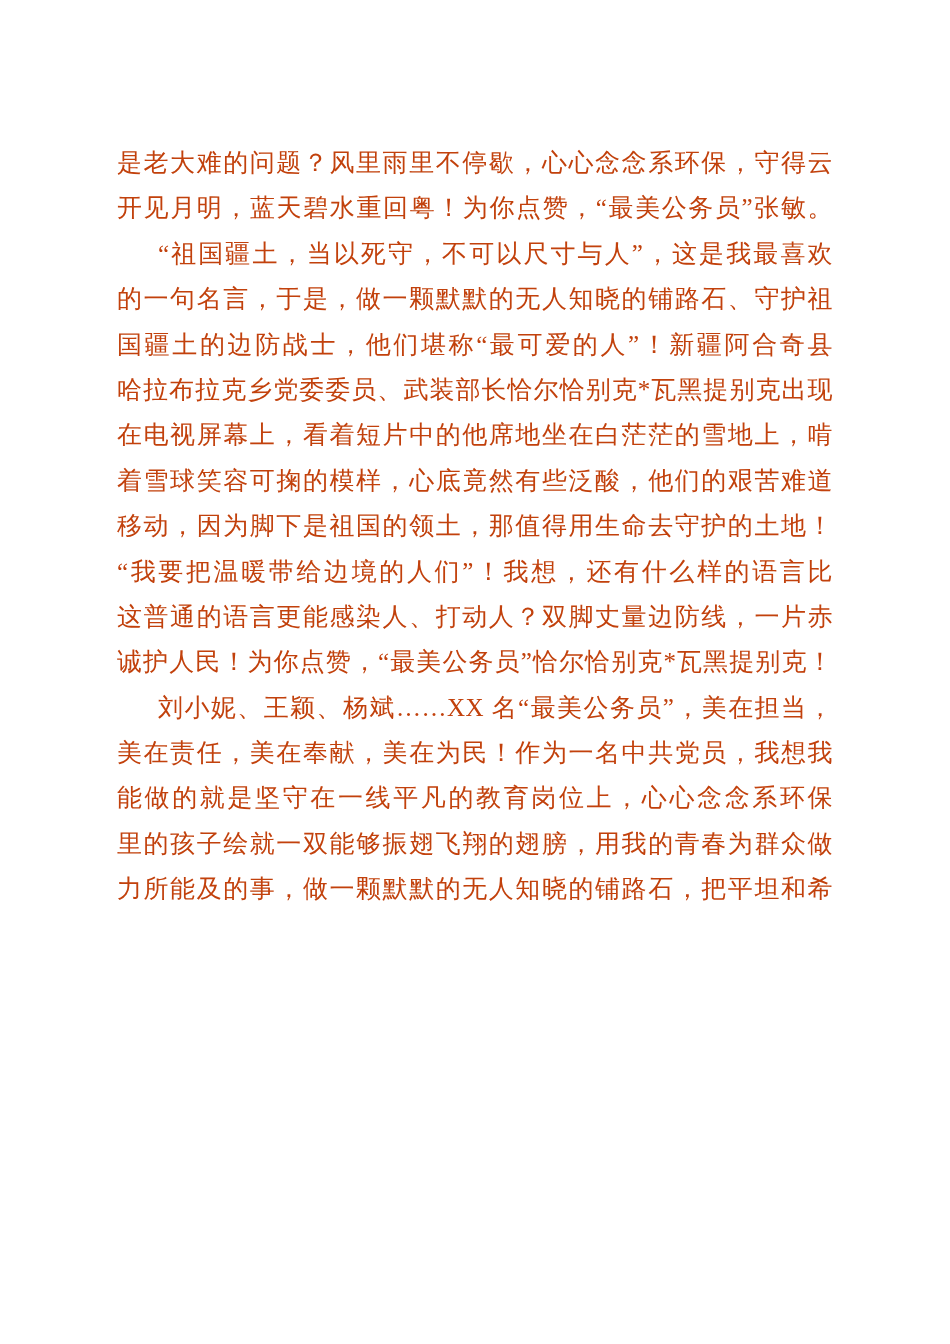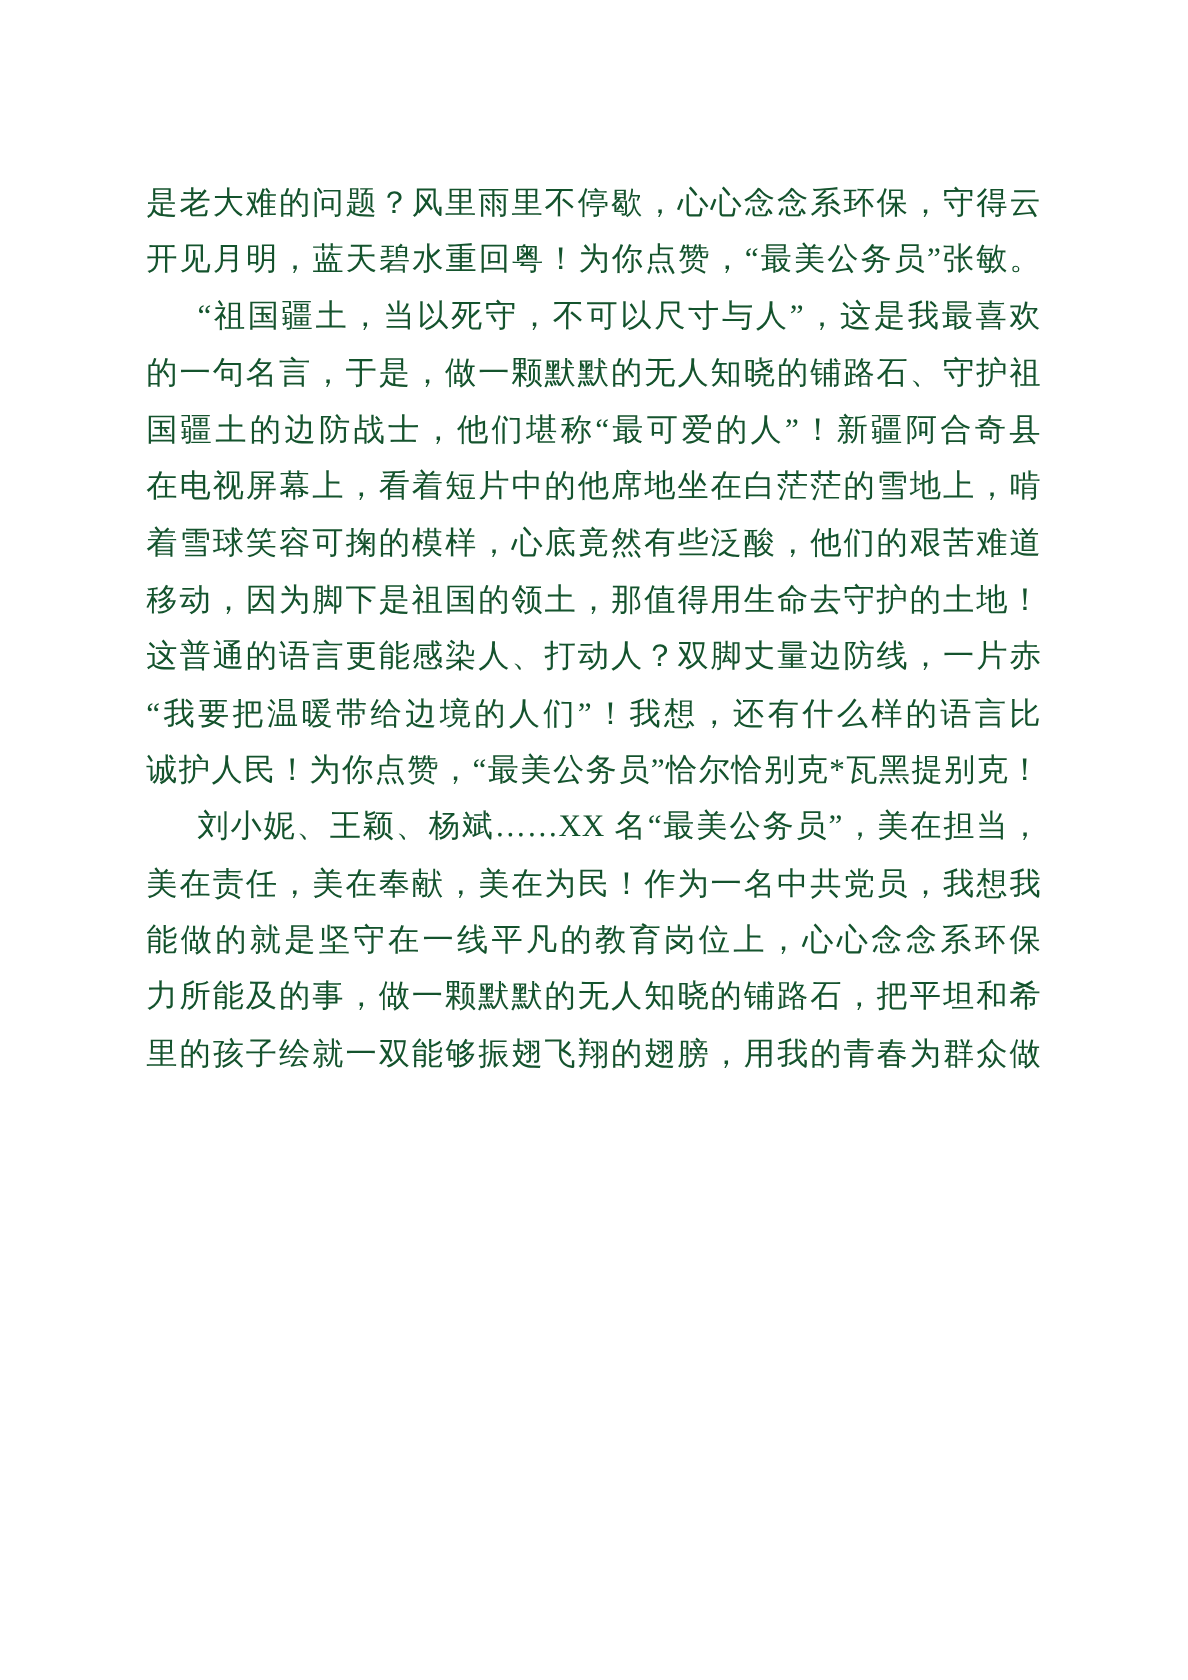--- a/index.html
+++ b/index.html
@@ -12,21 +12,21 @@
     height: 1344px;
     overflow: hidden;
     font-family: "Liberation Serif", "DejaVu Serif", serif;
   }
   .page {
     box-sizing: border-box;
     width: 950px;
     height: 1344px;
     padding: 140px 117px 0 117px;
     background: #ffffff;
-    color: #14532d;
+    color: #c2410c;
   }
   .doc-body {
     width: 716px;
   }
   .paragraph {
     margin: 0;
     padding: 0;
   }
   .line {
     height: 45.4px;
@@ -53,28 +53,29 @@
 <div class="page">
   <div class="doc-body">
       <div class="paragraph">
         <div class="line">是老大难的问题？风里雨里不停歇，心心念念系环保，守得云</div>
         <div class="line">开见月明，蓝天碧水重回粤！为你点赞，“最美公务员”张敏。</div>
       </div>
       <div class="paragraph indented">
         <div class="line">“祖国疆土，当以死守，不可以尺寸与人”，这是我最喜欢</div>
         <div class="line">的一句名言，于是，做一颗默默的无人知晓的铺路石、守护祖</div>
         <div class="line">国疆土的边防战士，他们堪称“最可爱的人”！新疆阿合奇县</div>
+        <div class="line">哈拉布拉克乡党委委员、武装部长恰尔恰别克*瓦黑提别克出现</div>
         <div class="line">在电视屏幕上，看着短片中的他席地坐在白茫茫的雪地上，啃</div>
         <div class="line">着雪球笑容可掬的模样，心底竟然有些泛酸，他们的艰苦难道</div>
         <div class="line">移动，因为脚下是祖国的领土，那值得用生命去守护的土地！</div>
+        <div class="line">“我要把温暖带给边境的人们”！我想，还有什么样的语言比</div>
         <div class="line">这普通的语言更能感染人、打动人？双脚丈量边防线，一片赤</div>
-        <div class="line">“我要把温暖带给边境的人们”！我想，还有什么样的语言比</div>
         <div class="line">诚护人民！为你点赞，“最美公务员”恰尔恰别克*瓦黑提别克！</div>
       </div>
       <div class="paragraph indented">
         <div class="line">刘小妮、王颖、杨斌……XX 名“最美公务员”，美在担当，</div>
         <div class="line">美在责任，美在奉献，美在为民！作为一名中共党员，我想我</div>
         <div class="line">能做的就是坚守在一线平凡的教育岗位上，心心念念系环保</div>
+        <div class="line">里的孩子绘就一双能够振翅飞翔的翅膀，用我的青春为群众做</div>
         <div class="line">力所能及的事，做一颗默默的无人知晓的铺路石，把平坦和希</div>
-        <div class="line">里的孩子绘就一双能够振翅飞翔的翅膀，用我的青春为群众做</div>
       </div>
     </div>
 </div>
 
 </body></html>

